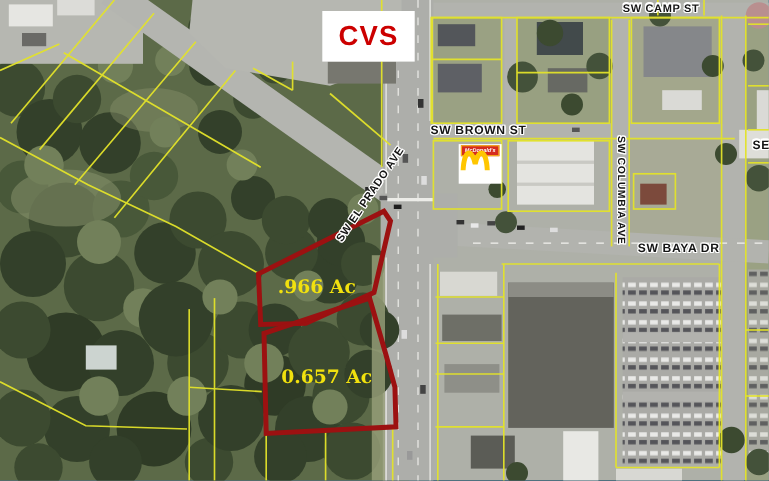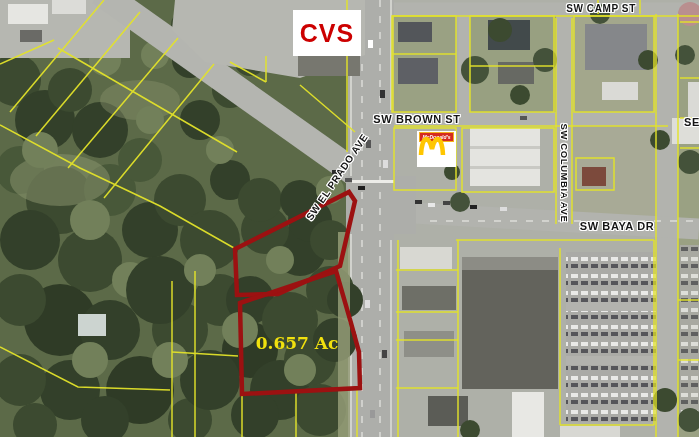--- a/index.html
+++ b/index.html
@@ -4,34 +4,34 @@
 <style>
   html,body{margin:0;padding:0;background:#222;}
   .stage{position:relative;width:699px;height:437px;overflow:hidden;
          font-family:"Liberation Sans",sans-serif;background:#0369a1;}
   .stage svg{position:absolute;left:0;top:0;display:block;}
   .street-label{position:absolute;transform:translate(-50%,-50%);
     font-weight:bold;font-size:10.5px;color:#151515;white-space:nowrap;letter-spacing:.6px;
     text-shadow:-1px -1px 0 #fff,1px -1px 0 #fff,-1px 1px 0 #fff,1px 1px 0 #fff,
                  0 -1px 0 #fff,0 1px 0 #fff,-1px 0 0 #fff,1px 0 0 #fff;}
   .lbl-camp{left:601px;top:8px;font-size:10px;}
-  .lbl-brown{left:417px;top:119px;font-size:11px;text-align:right;}
+  .lbl-brown{left:435px;top:119px;font-size:11px;text-align:right;}
   .lbl-elprado{left:337px;top:177px;font-size:10px;transform:translate(-50%,-50%) rotate(-56deg);}
   .lbl-columbia{left:564px;top:173px;font-size:9.5px;transform:translate(-50%,-50%) rotate(90deg);}
   .lbl-baya{left:617px;top:226px;font-size:11px;}
-  .lbl-se{left:692px;top:122px;font-size:11px;text-align:center;}
+  .lbl-se{left:692px;top:132px;font-size:11px;text-align:center;}
   .acre-label{position:absolute;transform:translate(-50%,-50%);
     font-family:"DejaVu Serif",serif;font-weight:700;font-size:17px;color:#f1e10e;white-space:nowrap;}
   .acre-1{left:288px;top:261px;}
   .acre-2{left:297px;top:343px;}
   .logo{position:absolute;background:#fff;display:flex;flex-direction:column;
         align-items:center;justify-content:center;overflow:hidden;}
   .logo-kfc{left:216px;top:5px;width:61px;height:46px;}
   .kfc-text{font-weight:bold;font-size:11px;color:#b5121b;letter-spacing:3px;line-height:1;margin-top:1px;}
-  .logo-cvs{left:293px;top:10px;width:68px;height:46px;}
+  .logo-cvs{left:293px;top:10px;width:84px;height:46px;}
   .cvs-text{font-weight:bold;font-size:25px;color:#c00;letter-spacing:1px;line-height:1;}
   .logo-mcd{left:417px;top:131px;width:39px;height:36px;justify-content:flex-start;padding-top:1px;box-sizing:border-box;}
   .mcd-band{width:35px;height:10px;background:#d52b1e;border:1px solid #f5b21c;box-sizing:border-box;
     display:flex;align-items:center;justify-content:center;color:#fff;font-style:italic;
     font-size:5px;font-weight:bold;white-space:nowrap;overflow:hidden;line-height:1;}
   .logo-wd{left:500px;top:295px;width:73px;height:56px;}
   .wd-text{font-weight:bold;font-size:12.5px;color:#d2202a;letter-spacing:-.2px;}
 </style>
 </head>
 <body>
@@ -287,20 +287,21 @@
   </g>
 </svg>
 
 <div class="street-label lbl-camp">SW CAMP ST</div>
 <div class="street-label lbl-brown">SW BROWN ST</div>
 <div class="street-label lbl-elprado">SW EL PRADO AVE</div>
 <div class="street-label lbl-columbia">SW COLUMBIA AVE</div>
 <div class="street-label lbl-baya">SW BAYA DR</div>
 <div class="street-label lbl-se">SE</div>
 
+<div class="acre-label acre-1">.966 Ac</div>
 <div class="acre-label acre-2">0.657 Ac</div>
 
 
 <div class="logo logo-cvs">
   <div class="cvs-text">CVS</div>
 </div>
 
 <div class="logo logo-mcd">
   <svg width="30" height="24" viewBox="0 0 30 24">
     <path d="M4,24 C5,4 12,4 15,18 C18,4 25,4 26,24" stroke="#ffc600" stroke-width="4.5" fill="none"></path>

